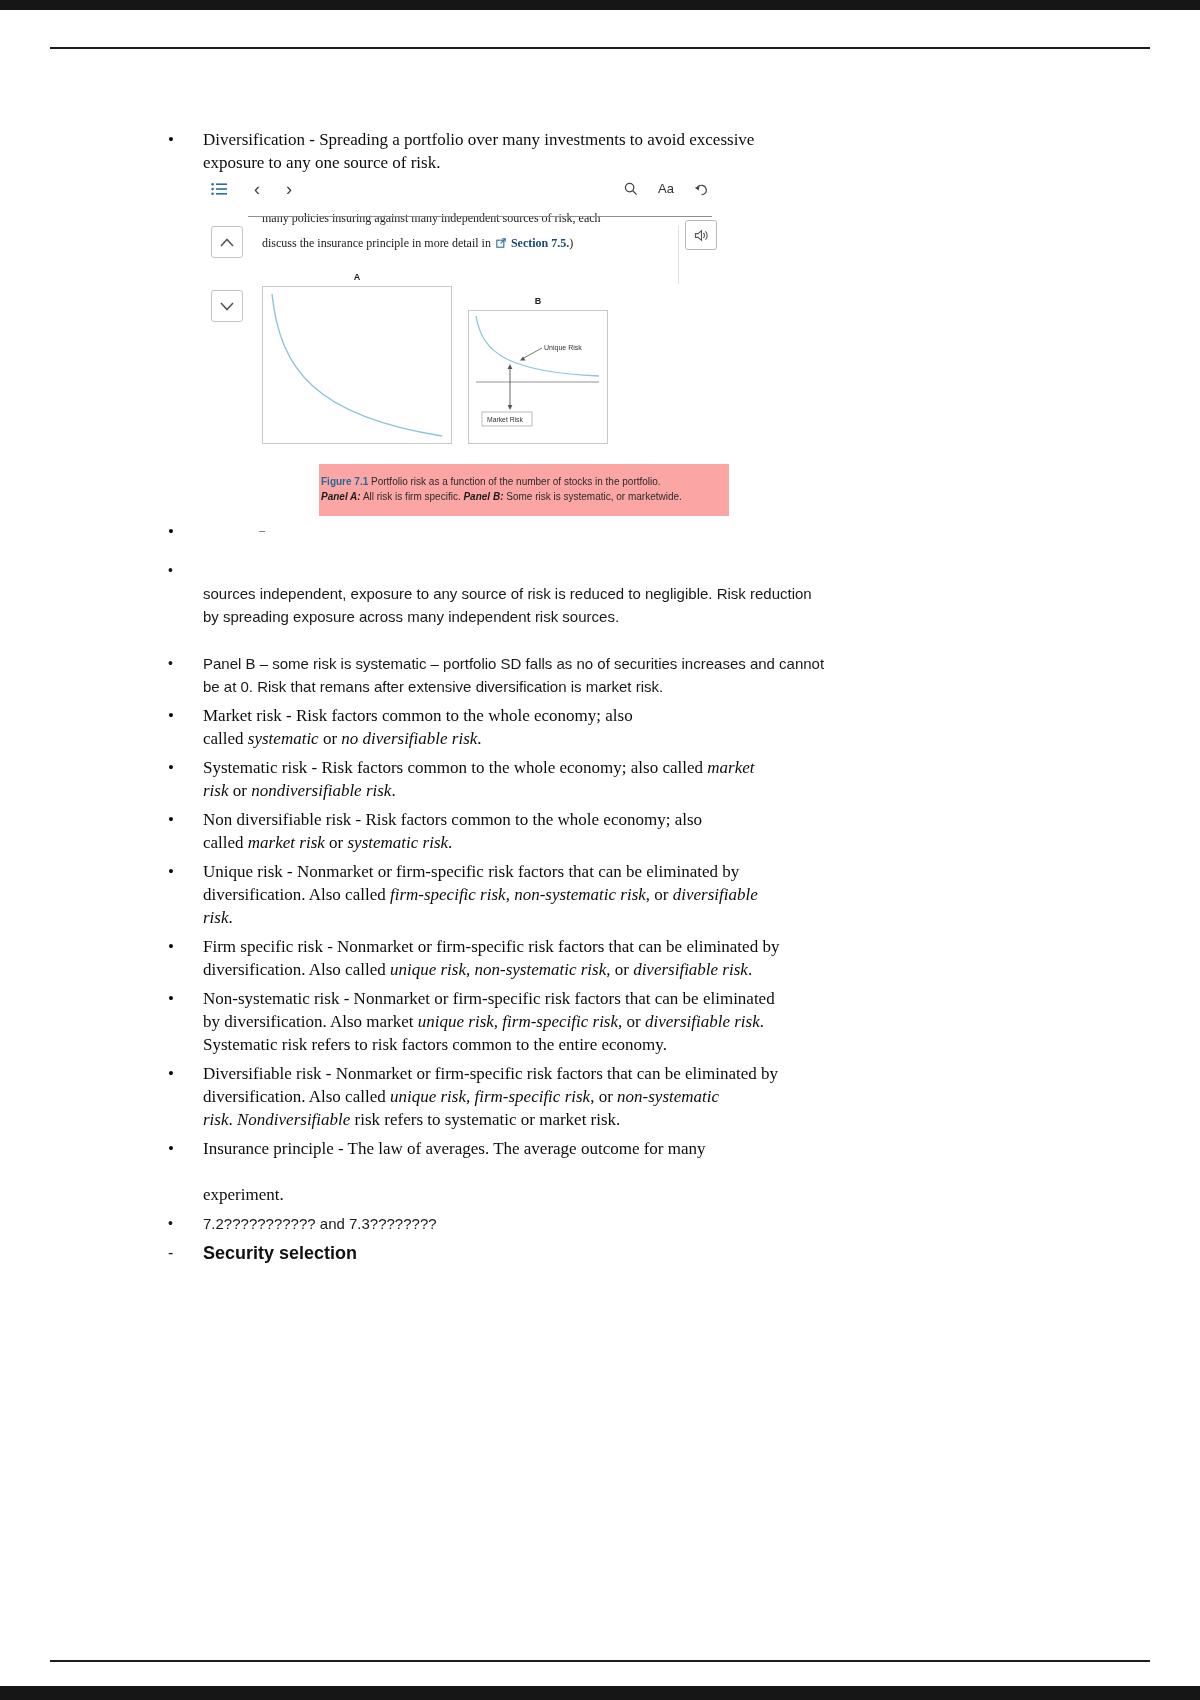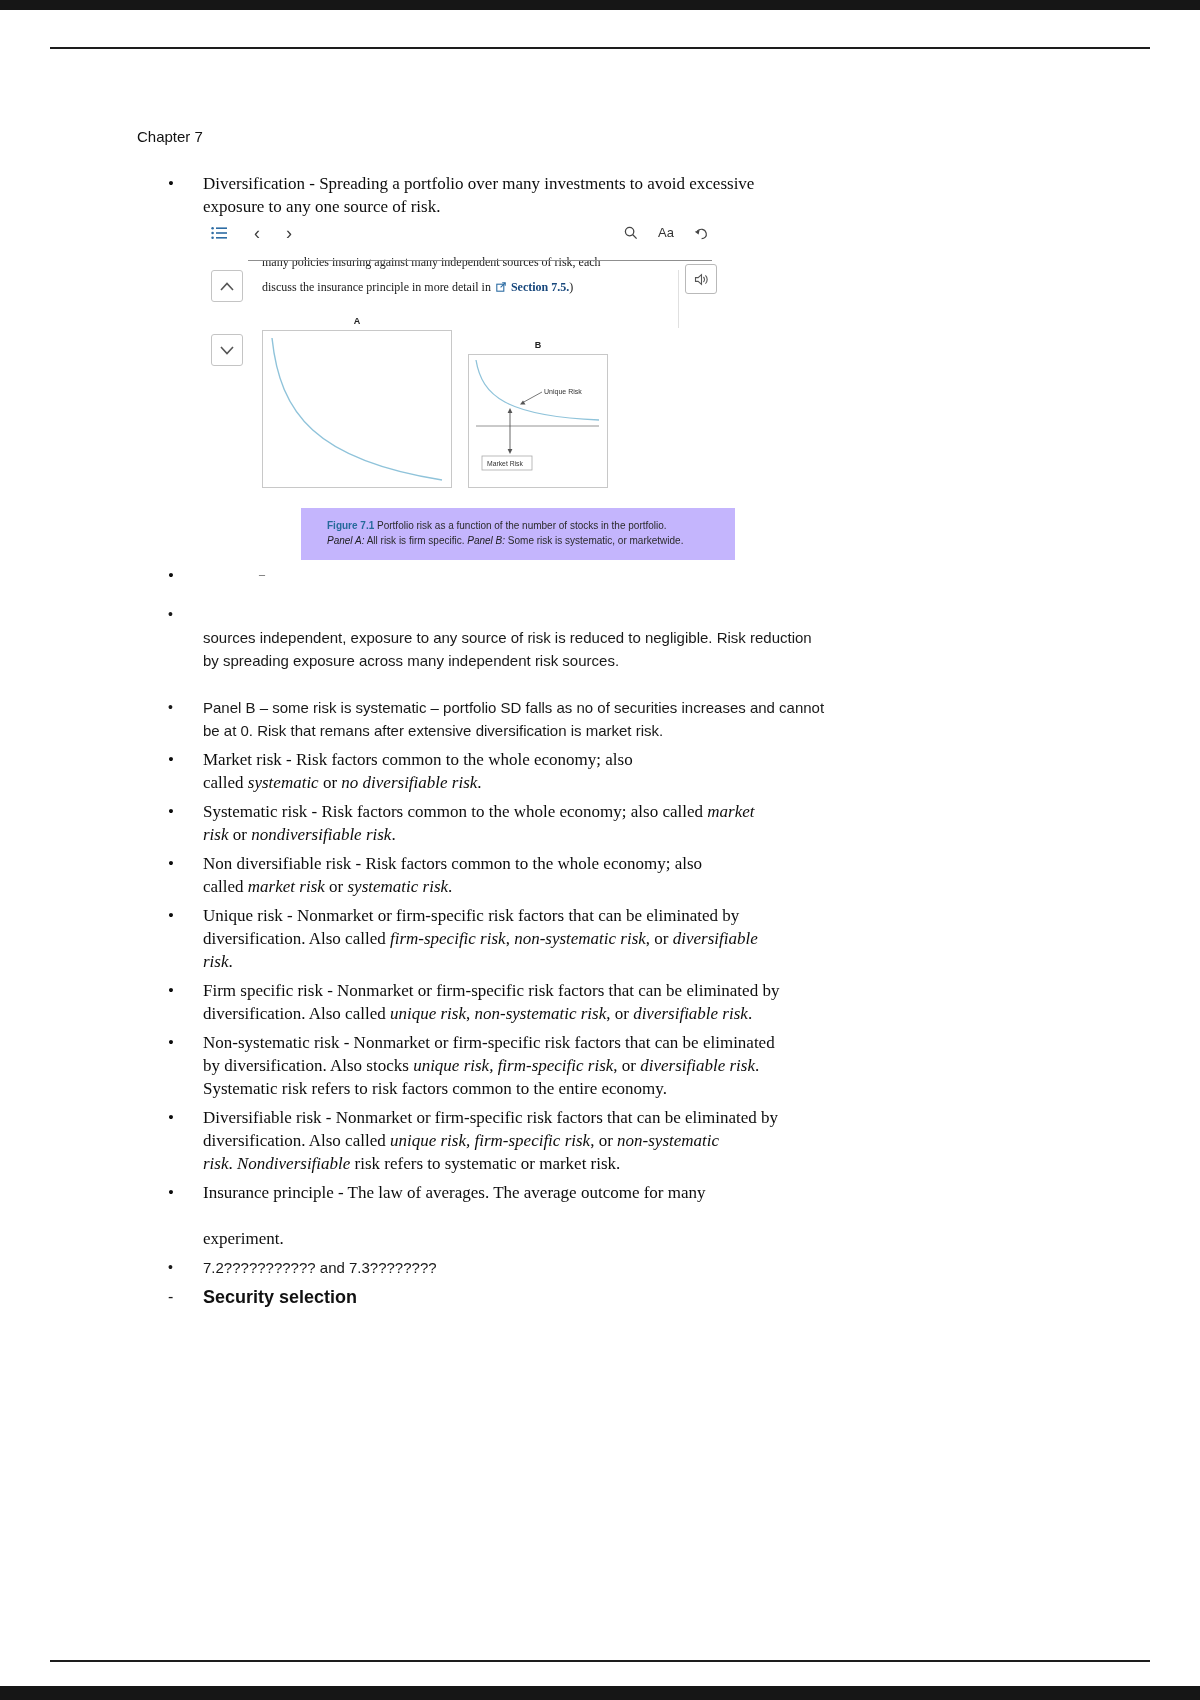--- a/index.html
+++ b/index.html
@@ -49,34 +49,33 @@
   .rpara { font:12px/25px "Liberation Serif", serif; color:#1a1a1a; }
   .clipline { position:relative; }
   .clipline::after { content:""; position:absolute; left:-14px; right:-46px; top:10px; border-top:1px solid #8f8f8f; }
   .seclink { font-weight:700; color:#17477c; }
   .linkicon { display:inline-block; vertical-align:-1px; margin:0 2px 0 2px; }
 
   .chartsrow { display:flex; align-items:flex-end; gap:16px; margin-top:14px; }
   .panelcol  { display:flex; flex-direction:column; align-items:center; }
   .pletter   { font:700 9px/12px "Liberation Sans", sans-serif; color:#222; margin-bottom:3px; }
 
-  .caption { margin-left:39px; margin-top:20px; width:396px; background:#c4b5fd;
-             padding:10px 12px 12px 26px; font:10px/15px "Liberation Sans", sans-serif; color:#2b2b2b; }
+  .caption { margin-left:57px; margin-top:20px; width:396px; background:#fca5a5;
+             padding:10px 12px 12px 2px; font:10px/15px "Liberation Sans", sans-serif; color:#2b2b2b; }
   .figlabel { color:#266a9b; font-weight:700; }
-  .plabel   { font-weight:400; font-style:italic; color:#1d1d1d; }
+  .plabel   { font-weight:700; font-style:italic; color:#1d1d1d; }
 </style>
 </head>
 <body>
 
 <div class="page">
   <div class="chrome-top"></div>
   <div class="rule-top"></div>
 
   <div class="content">
-    <div class="chapter">Chapter 7</div>
 
     <div id="list-top">
         <div class="bullet serif">
           <span class="marker">•</span>
           <span class="btext"><span>Diversification - Spreading a portfolio over many investments to avoid excessive</span><br><span>exposure to any one source of risk.</span></span>
         </div>
       </div>
 
     <div class="reader">
       <div class="rtoolbar">
@@ -214,21 +213,21 @@
         <div class="bullet serif">
           <span class="marker">•</span>
           <span class="btext"><span>Unique risk - Nonmarket or firm-specific risk factors that can be eliminated by</span><br><span>diversification. Also called </span><span class="it">firm-specific risk</span><span>, </span><span class="it">non-systematic risk</span><span>, or </span><span class="it">diversifiable</span><br><span class="it">risk</span><span>.</span></span>
         </div>
         <div class="bullet serif" style="margin-top: 3px;">
           <span class="marker">•</span>
           <span class="btext"><span>Firm specific risk - Nonmarket or firm-specific risk factors that can be eliminated by</span><br><span>diversification. Also called </span><span class="it">unique risk</span><span>, </span><span class="it">non-systematic risk</span><span>, or </span><span class="it">diversifiable risk</span><span>.</span></span>
         </div>
         <div class="bullet serif" style="margin-top: 1px;">
           <span class="marker">•</span>
-          <span class="btext"><span>Non-systematic risk - Nonmarket or firm-specific risk factors that can be eliminated</span><br><span>by diversification. Also stocks </span><span class="it">unique risk, firm-specific risk</span><span>, or </span><span class="it">diversifiable risk</span><span>.</span><br><span>Systematic risk refers to risk factors common to the entire economy.</span></span>
+          <span class="btext"><span>Non-systematic risk - Nonmarket or firm-specific risk factors that can be eliminated</span><br><span>by diversification. Also market </span><span class="it">unique risk, firm-specific risk</span><span>, or </span><span class="it">diversifiable risk</span><span>.</span><br><span>Systematic risk refers to risk factors common to the entire economy.</span></span>
         </div>
         <div class="bullet serif">
           <span class="marker">•</span>
           <span class="btext"><span>Diversifiable risk - Nonmarket or firm-specific risk factors that can be eliminated by</span><br><span>diversification. Also called </span><span class="it">unique risk, firm-specific risk</span><span>, or </span><span class="it">non-systematic</span><br><span class="it">risk</span><span>. </span><span class="it">Nondiversifiable</span><span> risk refers to systematic or market risk.</span></span>
         </div>
         <div class="bullet serif" style="margin-top: 5px;">
           <span class="marker">•</span>
           <span class="btext"><span>Insurance principle - The law of averages. The average outcome for many</span><br><br><span>experiment.</span></span>
         </div>
         <div class="bullet sans" style="margin-top: 2px;">

